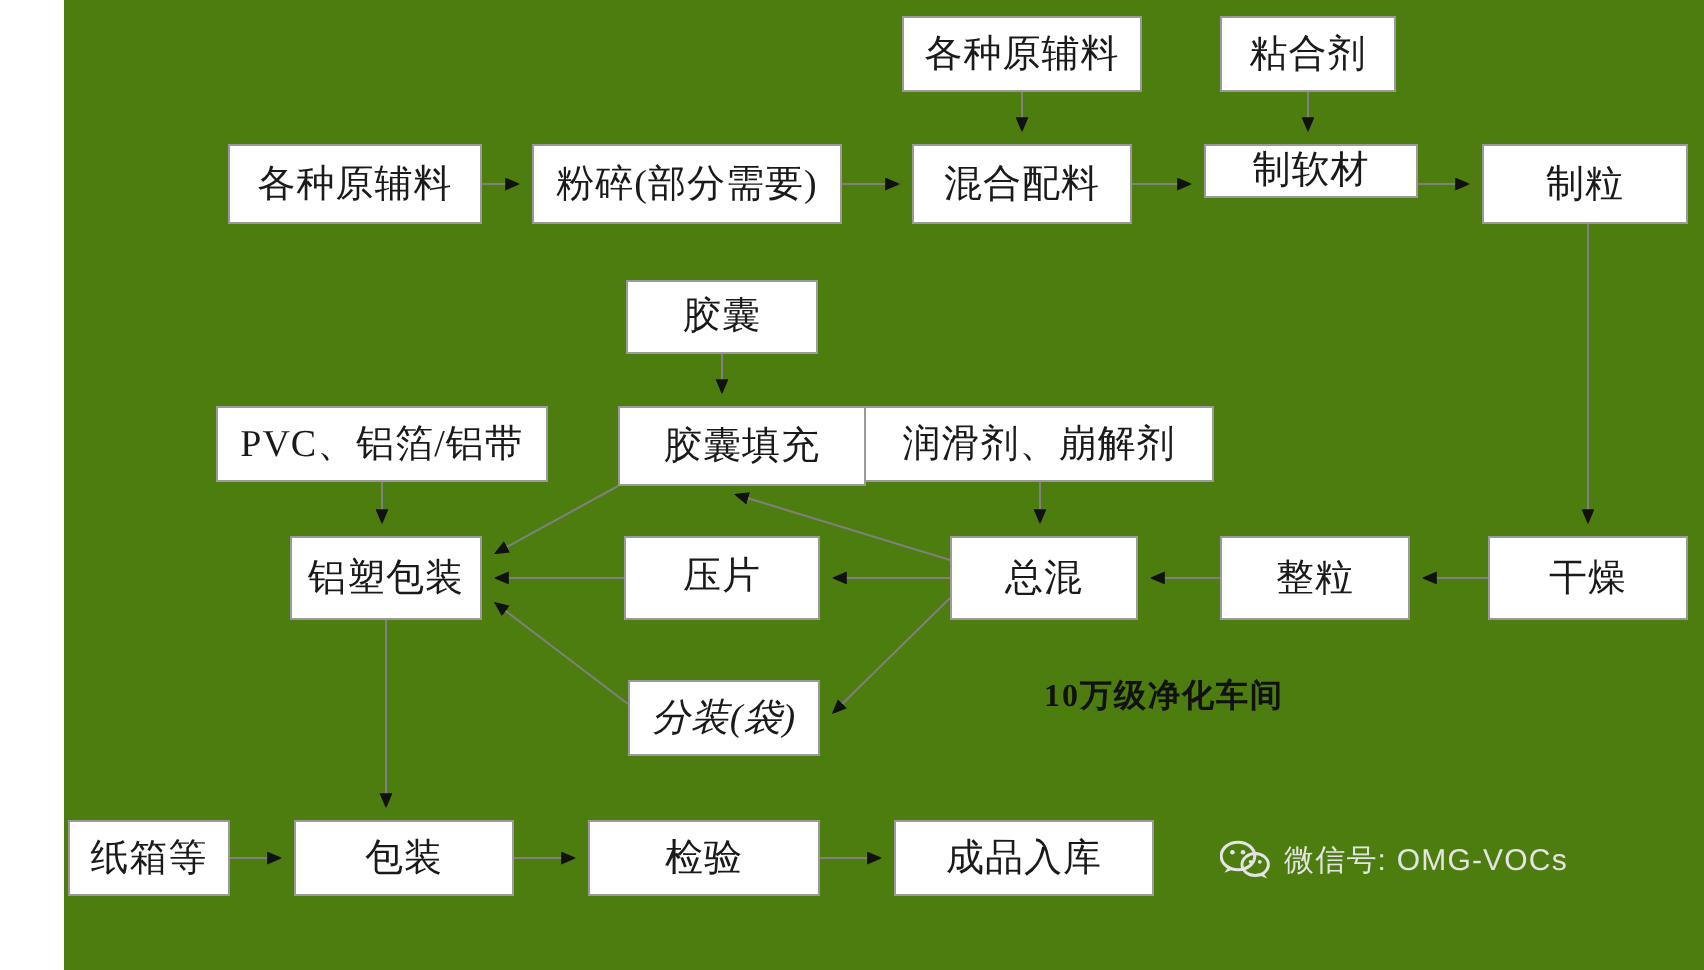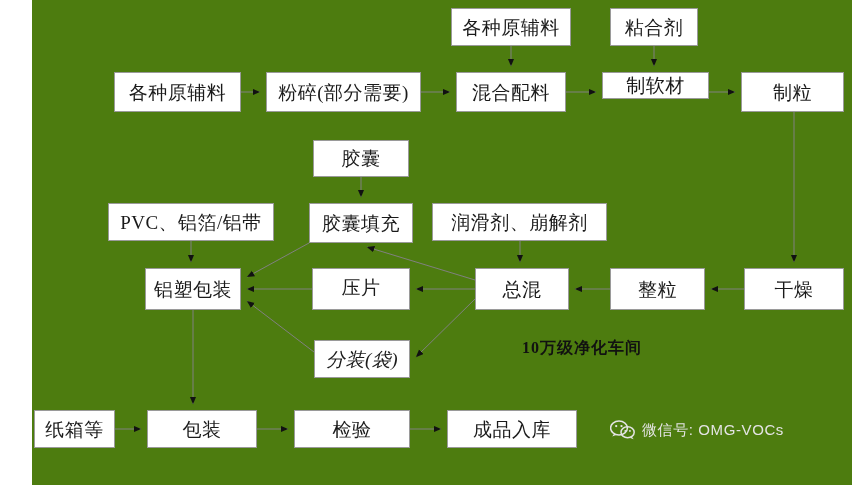--- a/index.html
+++ b/index.html
@@ -119,21 +119,21 @@
       </div>
       <div class="node" style="left: 709px; top: 72px; width: 103px; height: 40px; font-size: 19px; border-color: rgb(154, 154, 154); background: rgb(255, 255, 255); color: rgb(26, 26, 26);">
         <span class="node-label">制粒</span>
       </div>
       <div class="node" style="left: 281px; top: 140px; width: 96px; height: 37px; font-size: 19px; border-color: rgb(154, 154, 154); background: rgb(255, 255, 255); color: rgb(26, 26, 26);">
         <span class="node-label">胶囊</span>
       </div>
       <div class="node" style="left: 76px; top: 203px; width: 166px; height: 38px; font-size: 19px; border-color: rgb(154, 154, 154); background: rgb(255, 255, 255); color: rgb(26, 26, 26);">
         <span class="node-label">PVC、铝箔/铝带</span>
       </div>
-      <div class="node" style="left: 277px; top: 203px; width: 104px; height: 40px; font-size: 19px; border-color: rgb(154, 154, 154); background: rgb(255, 255, 255); color: rgb(26, 26, 26);">
+      <div class="node" style="left: 277px; top: 203px; width: 124px; height: 40px; font-size: 19px; border-color: rgb(154, 154, 154); background: rgb(255, 255, 255); color: rgb(26, 26, 26);">
         <span class="node-label">胶囊填充</span>
       </div>
       <div class="node" style="left: 400px; top: 203px; width: 175px; height: 38px; font-size: 19px; border-color: rgb(154, 154, 154); background: rgb(255, 255, 255); color: rgb(26, 26, 26);">
         <span class="node-label">润滑剂、崩解剂</span>
       </div>
       <div class="node" style="left: 113px; top: 268px; width: 96px; height: 42px; font-size: 19px; border-color: rgb(154, 154, 154); background: rgb(255, 255, 255); color: rgb(26, 26, 26);">
         <span class="node-label">铝塑包装</span>
       </div>
       <div class="node" style="left: 280px; top: 268px; width: 98px; height: 42px; font-size: 19px; border-color: rgb(154, 154, 154); background: rgb(255, 255, 255); color: rgb(26, 26, 26); font-family: Liberation Mono, monospace;">
         <span class="node-label">压片</span>

